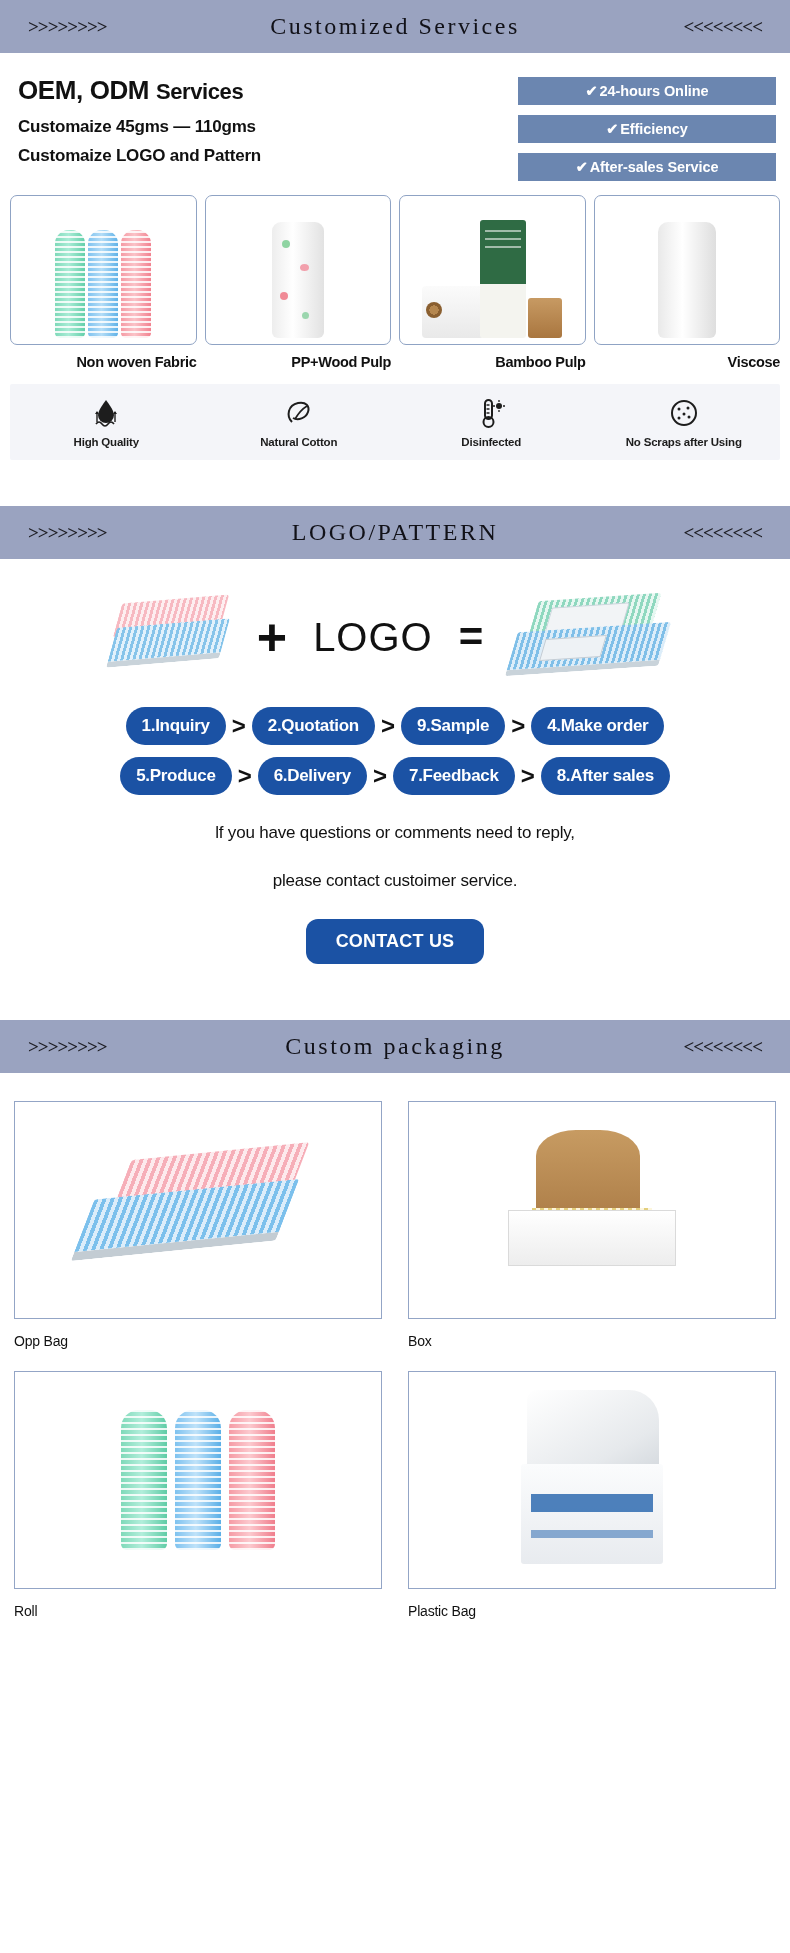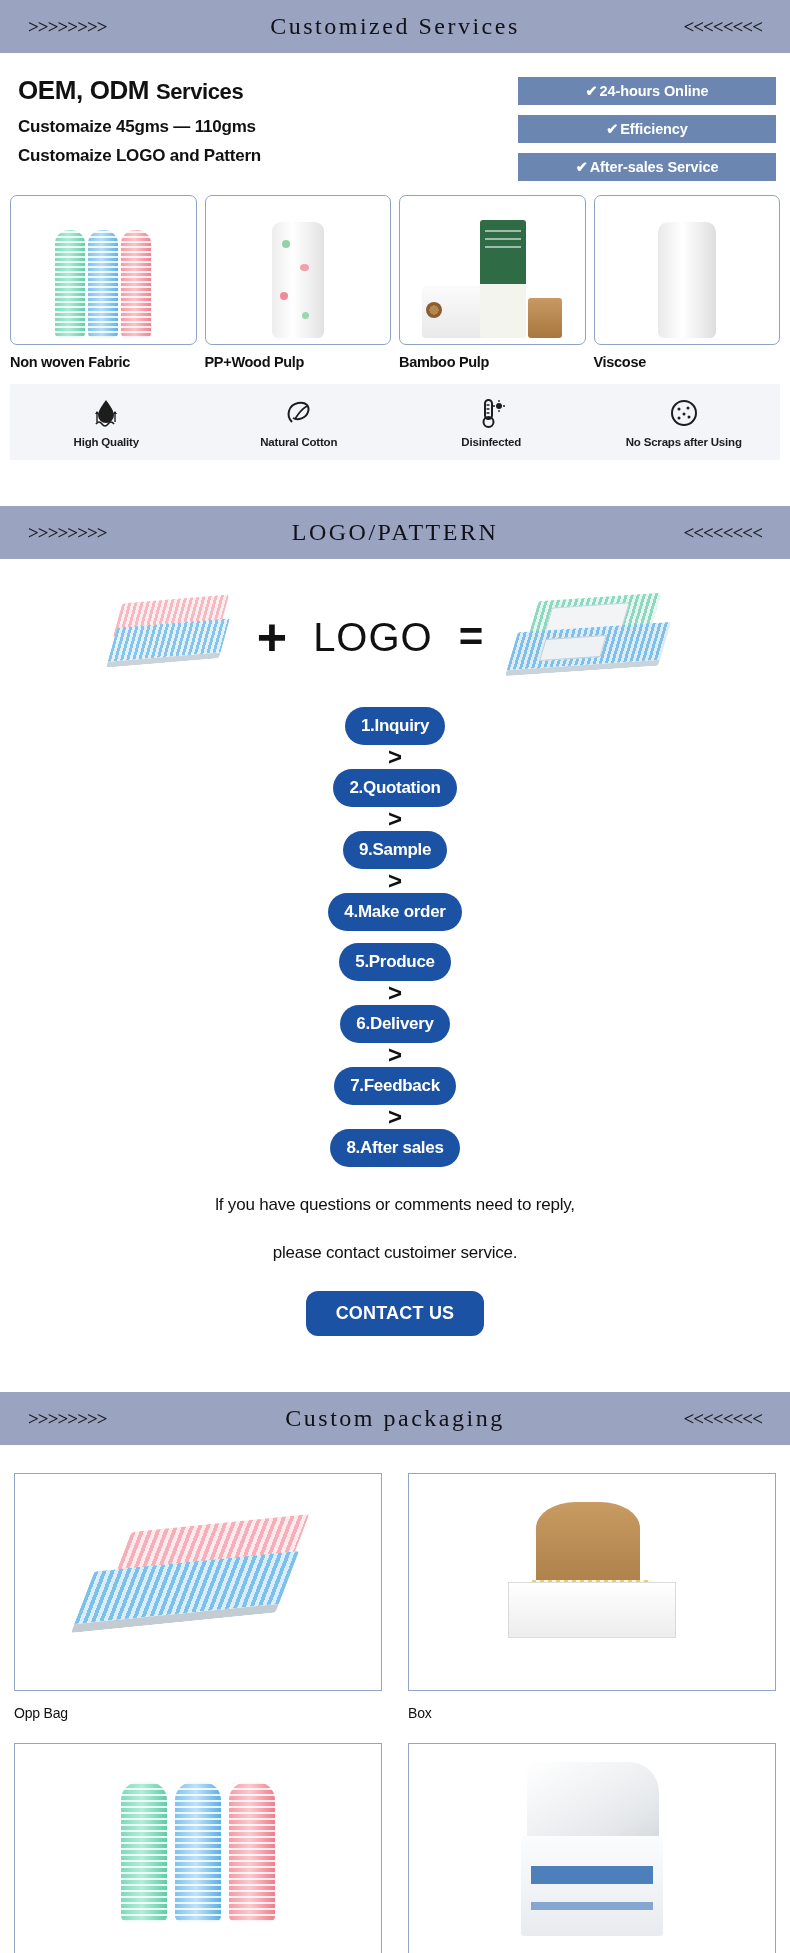--- a/index.html
+++ b/index.html
@@ -66,21 +66,21 @@
     border: 1px solid #8fa3c4;
     border-radius: 7px;
     height: 150px;
     display: flex;
     align-items: flex-end;
     justify-content: center;
     overflow: hidden;
     background: #fff;
   }
   .mat-label {
-    text-align: left;
+    text-align: right;
     font-size: 14.5px;
     font-weight: bold;
     color: #111;
     margin-top: 9px;
     letter-spacing: -0.3px;
   }
 
   
   .rolls { display: flex; align-items: flex-end; gap: 3px; padding-bottom: 6px; }
   .roll {
@@ -198,21 +198,21 @@
   }
   .rs-tag {
     position:absolute; left:34px; top:40px; width:60px; height:22px;
     transform: skewX(-20deg) rotate(-4deg);
     background:#eef2f5; border:1px solid #c3ccd4;
   }
 
   
   .steps-row {
     display: flex; align-items: center; justify-content: center;
-    padding: 6px 18px; flex-direction: column;
+    gap: 6px; padding: 6px 18px;
   }
   .pill {
     background: #1b52a4;
     color: #fff;
     border-radius: 22px;
     font-size: 17px;
     font-weight: bold;
     padding: 9px 16px;
     white-space: nowrap;
     letter-spacing: -0.3px;

